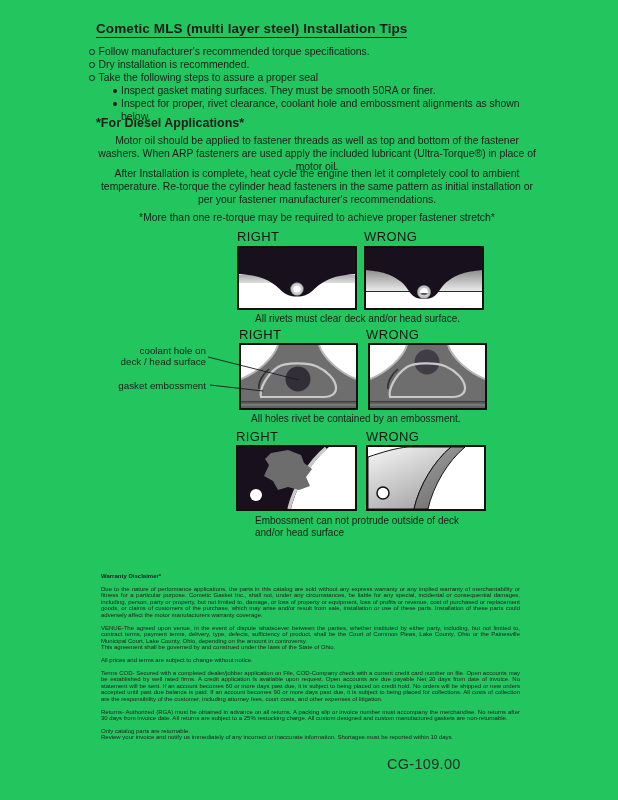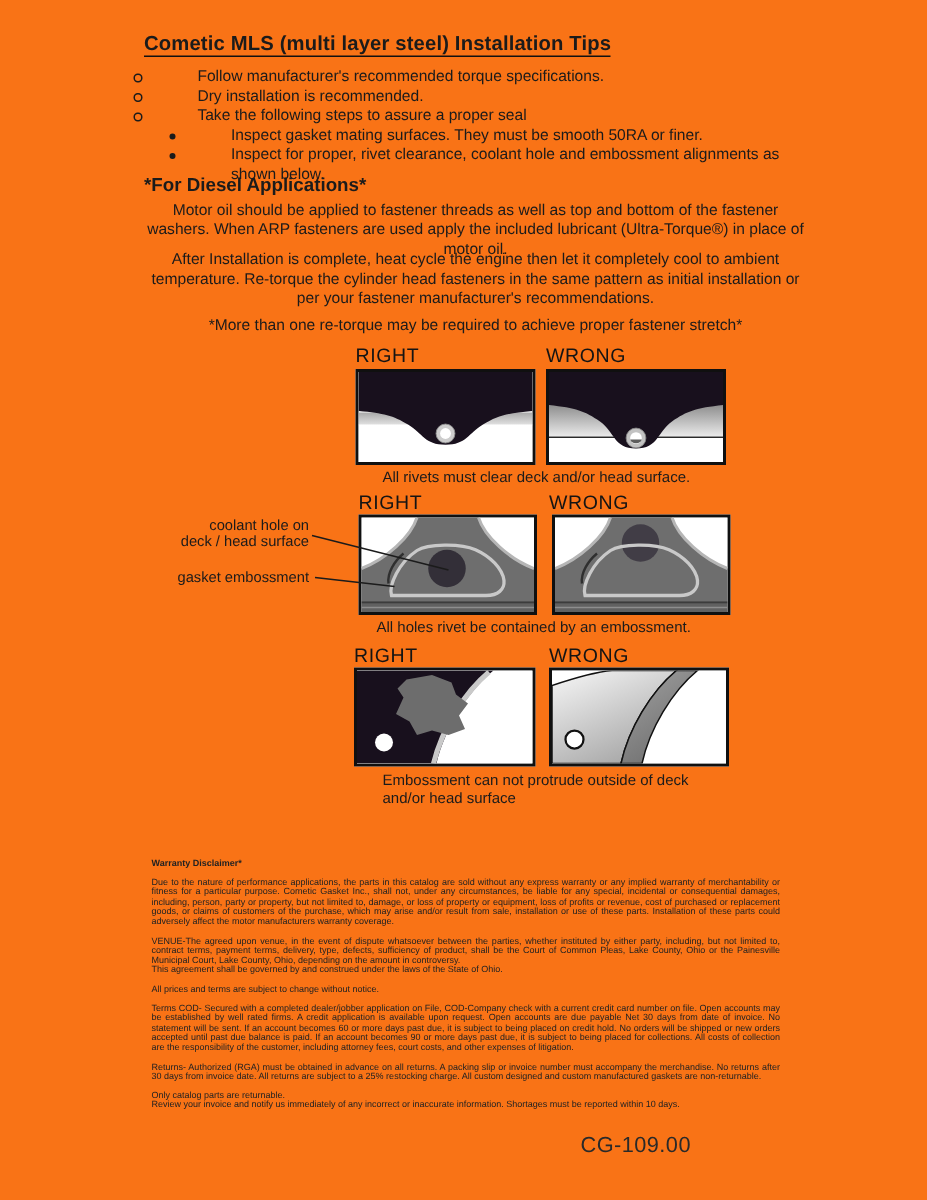--- a/index.html
+++ b/index.html
@@ -1,26 +1,26 @@
 <!DOCTYPE html>
 <html><head>
 <meta charset="utf-8">
 <style>
   html,body{margin:0;padding:0;background:#ffffff;}
   .page{
-    position:relative;width:618px;height:800px;overflow:hidden;background:#f97316;
+    position:relative;width:618px;height:800px;overflow:hidden;background:#22c55e;
     font-family:"Liberation Sans","DejaVu Sans",sans-serif;color:#1b1b1b;
   }
   .abs{position:absolute;}
   .title{
     font-size:13.5px;font-weight:bold;letter-spacing:0.1px;
   }
   .title .u{border-bottom:1.6px solid #111;padding-bottom:1px;display:inline-block;}
   .bullets{font-size:10.4px;line-height:13px;}
-  .b-row{display:flex;align-items:flex-start;gap:33px;}
+  .b-row{display:flex;align-items:flex-start;}
   .ring{flex:0 0 auto;width:3.6px;height:3.6px;border:1px solid #1b1b1b;border-radius:50%;margin:4px 4px 0 0;}
   .dot{flex:0 0 auto;width:4px;height:4px;background:#1b1b1b;border-radius:50%;margin:4.5px 4px 0 0;}
   .sub{margin-left:24px;}
   .h2{font-size:12.5px;font-weight:bold;}
   .para{font-size:10.4px;line-height:13.2px;width:442px;text-align:center;}
   .dg-label{font-size:13px;letter-spacing:0.4px;text-align:left;width:120px;color:#141414;}
   .dg-box{border:2px solid #101010;background:#fff;box-sizing:border-box;}
   .dg-box svg{display:block;}
   .caption{font-size:10px;line-height:12px;margin-left:18px;}
   .side-label{font-size:9.8px;line-height:11px;text-align:right;width:110px;}

